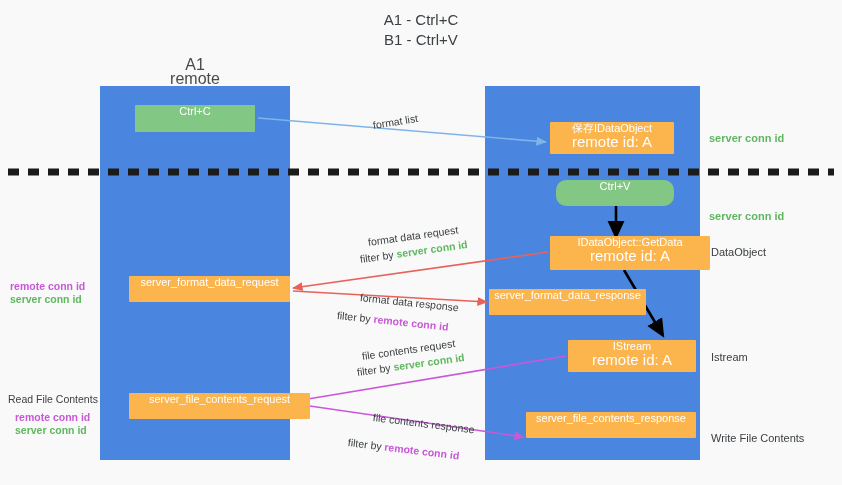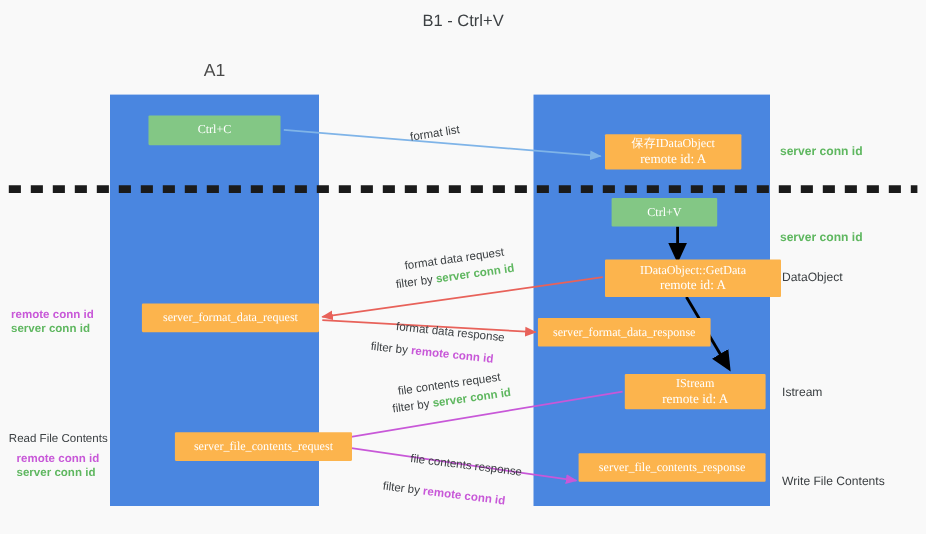--- a/index.html
+++ b/index.html
@@ -55,31 +55,30 @@
     background: #4a86e0;
   }
 
   
   .node {
     position: absolute;
     box-sizing: border-box;
     display: flex;
     flex-direction: column;
     align-items: center;
-    justify-content: center;
+    justify-content: flex-start;
     color: #ffffff;
     font-size: 11px;
     line-height: 13px;
     text-align: center;
     border-radius: 1px;
-    font-family: Liberation Serif, serif;
   }
   .node.green { background: #83c785; }
   .node.orange { background: #fcb44d; }
-  .node .l2 { font-size: 12px; }
+  .node .l2 { font-size: 15px; }
 
   
   .edge-label {
     position: absolute;
     font-size: 10.5px;
     color: #3c4043;
     white-space: nowrap;
     line-height: 13px;
   }
   .rot-1 { transform: rotate(-9deg); transform-origin: left center; }
@@ -106,25 +105,27 @@
     color: #3c4043;
     white-space: nowrap;
   }
 </style>
 </head>
 <body>
 
 <div id="canvas">
 
   <div class="title">
+    <div>A1 - Ctrl+C</div>
     <div>B1 - Ctrl+V</div>
   </div>
 
   <div class="lane-header" style="left:100px; top:58px; width:190px;">
     <div>A1</div>
+    <div>remote</div>
   </div>
 
   <div class="lane" style="left:100px; top:86px; width:190px; height:374px;"></div>
   <div class="lane" style="left:485px; top:86px; width:215px; height:374px;"></div>
 
   <svg class="svg-layer" viewBox="0 0 842 485">
     <defs>
       <marker id="ah-blue" markerWidth="7" markerHeight="7" refX="6" refY="3.2" orient="auto">
         <path d="M0,0.4 L6.6,3.2 L0,6 z" fill="#7fb4e8"></path>
       </marker>
@@ -158,21 +159,21 @@
 
   <div class="node green" style="left:135px; top:105px; width:120px; height:27px;">
     <span>Ctrl+C</span>
   </div>
 
   <div class="node orange" style="left:550px; top:122px; width:124px; height:32px;">
     <span>保存IDataObject</span>
     <span class="l2">remote id: A</span>
   </div>
 
-  <div class="node green" style="left:556px; top:180px; width:96px; height:26px;">
+  <div class="node green" style="left:556px; top:180px; width:118px; height:26px;border-radius:10px;">
     <span>Ctrl+V</span>
   </div>
 
   <div class="node orange" style="left:550px; top:236px; width:160px; height:34px;">
     <span>IDataObject::GetData</span>
     <span class="l2">remote id: A</span>
   </div>
 
   <div class="node orange" style="left:489px; top:289px; width:157px; height:26px;">
     <span>server_format_data_response</span>
@@ -180,21 +181,21 @@
 
   <div class="node orange" style="left:129px; top:276px; width:161px; height:26px;">
     <span>server_format_data_request</span>
   </div>
 
   <div class="node orange" style="left:568px; top:340px; width:128px; height:32px;">
     <span>IStream</span>
     <span class="l2">remote id: A</span>
   </div>
 
-  <div class="node orange" style="left:129px; top:393px; width:161px; height:26px;margin-left:30px;">
+  <div class="node orange" style="left:129px; top:393px; width:181px; height:26px;">
     <span>server_file_contents_request</span>
   </div>
 
   <div class="node orange" style="left:526px; top:412px; width:170px; height:26px;">
     <span>server_file_contents_response</span>
   </div>
 
   <div class="edge-label rot-1" style="left:373px; top:119px;">
     <span>format list</span>
   </div>

